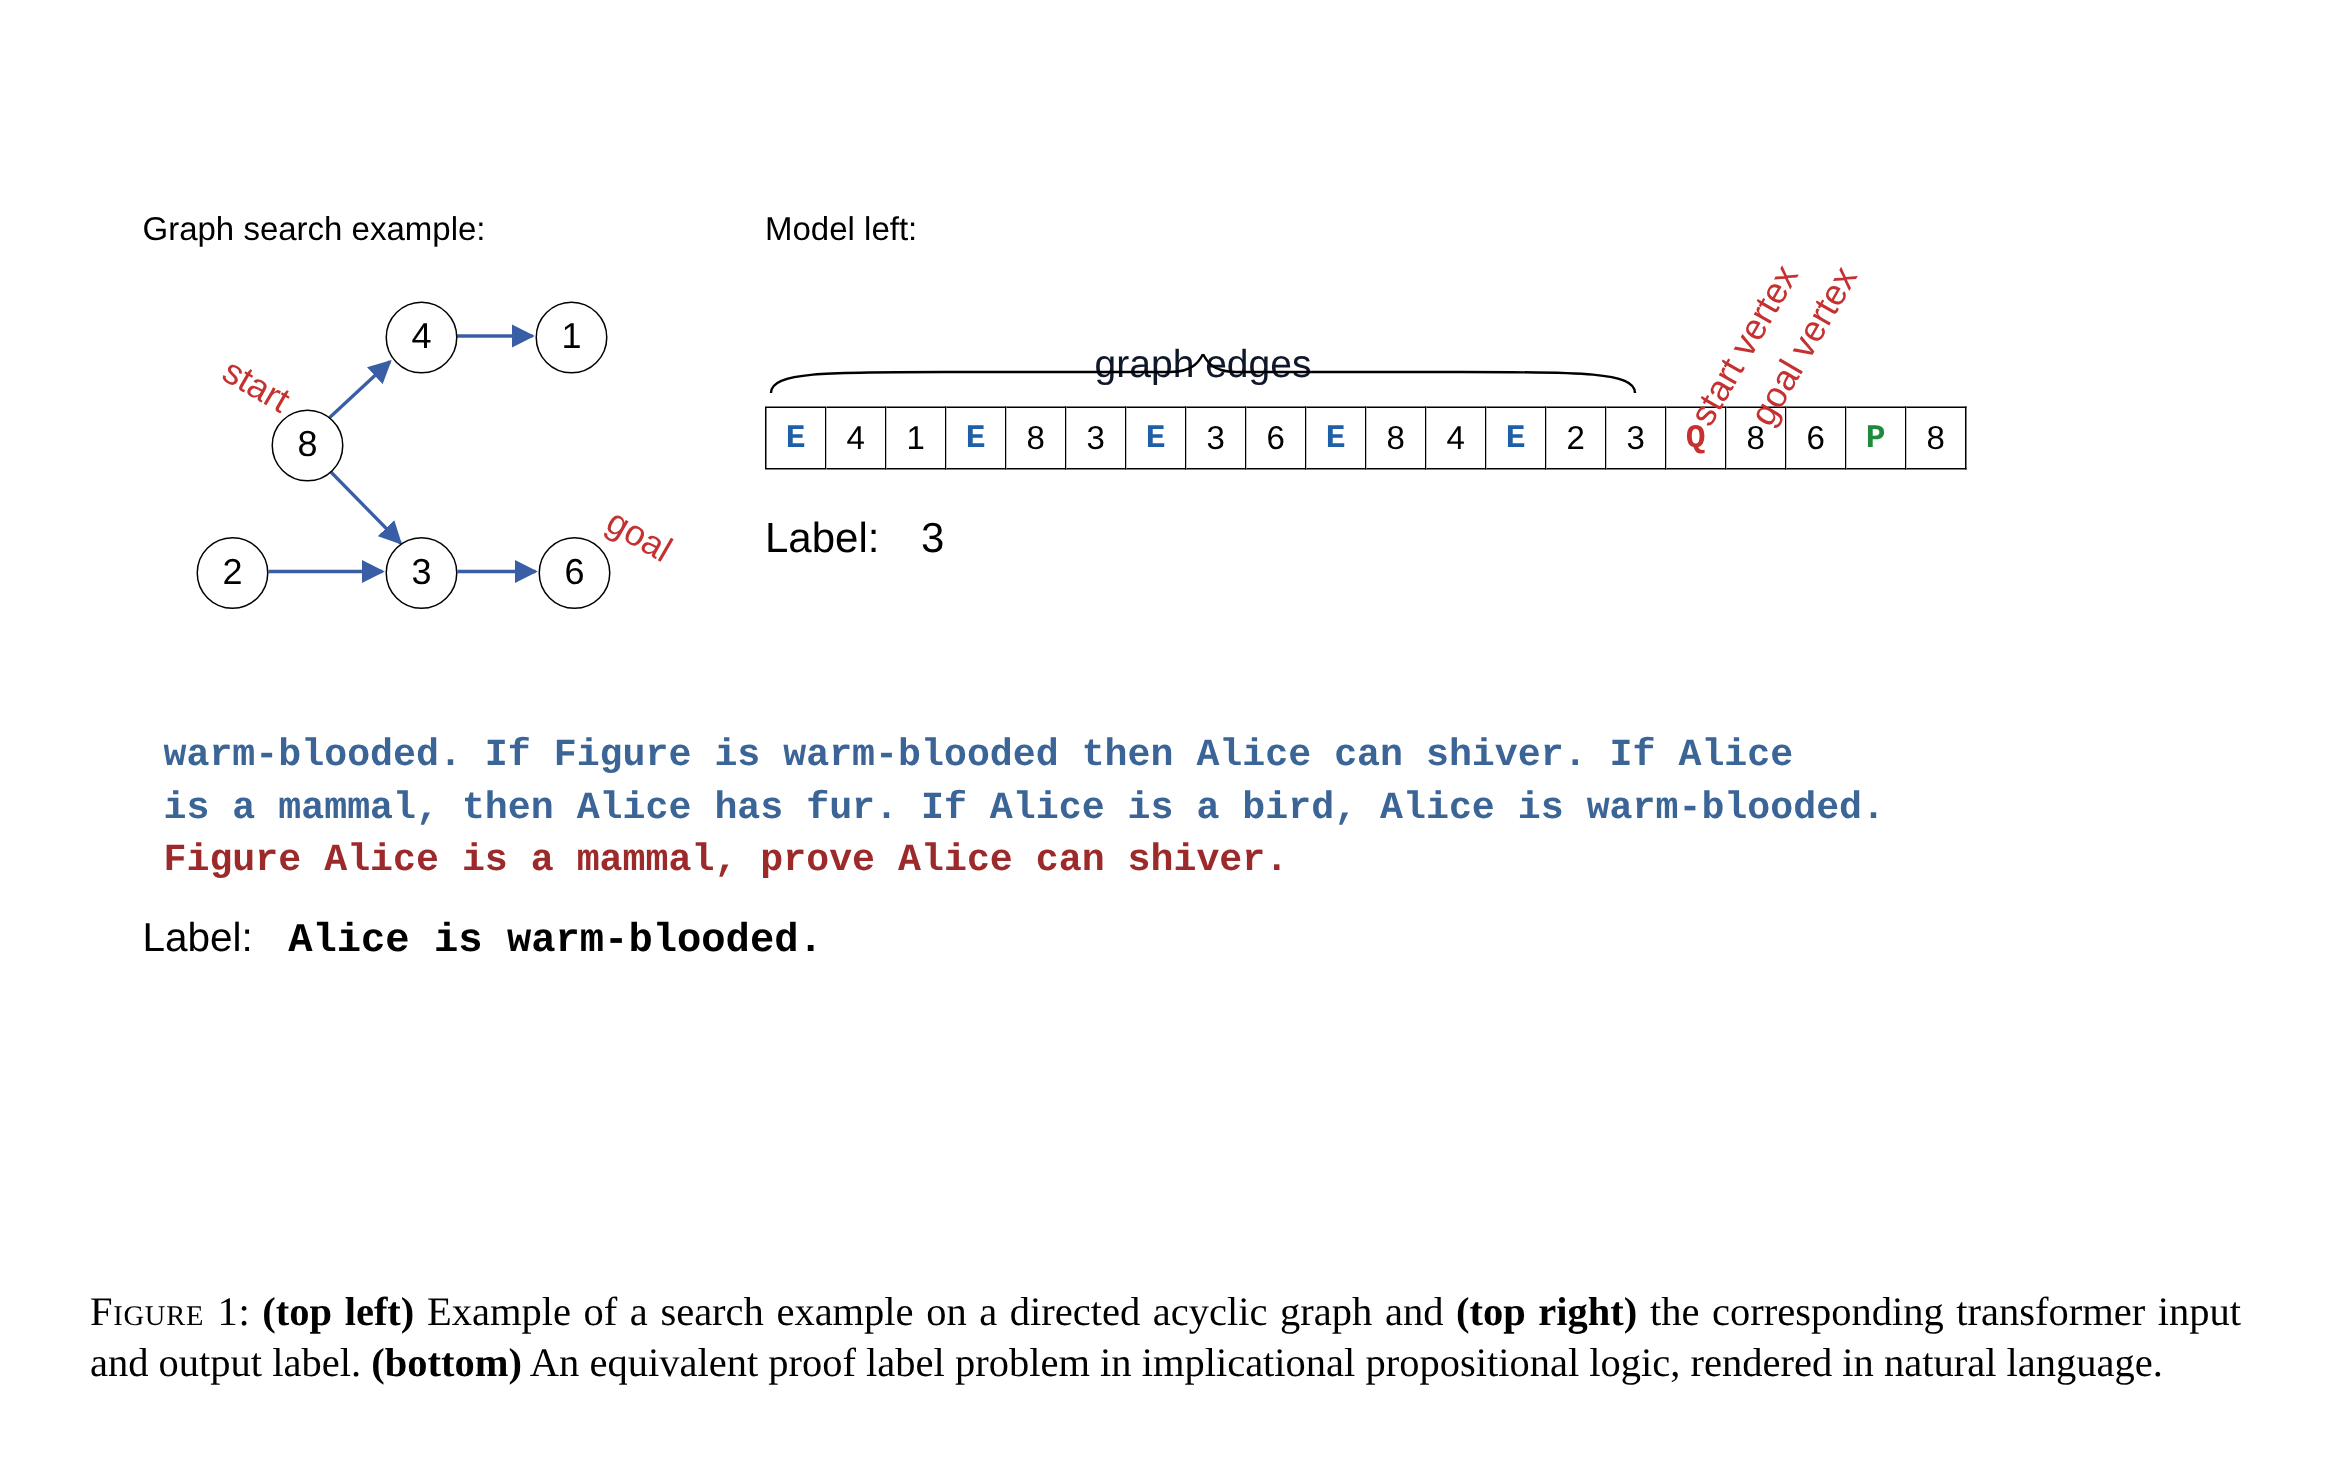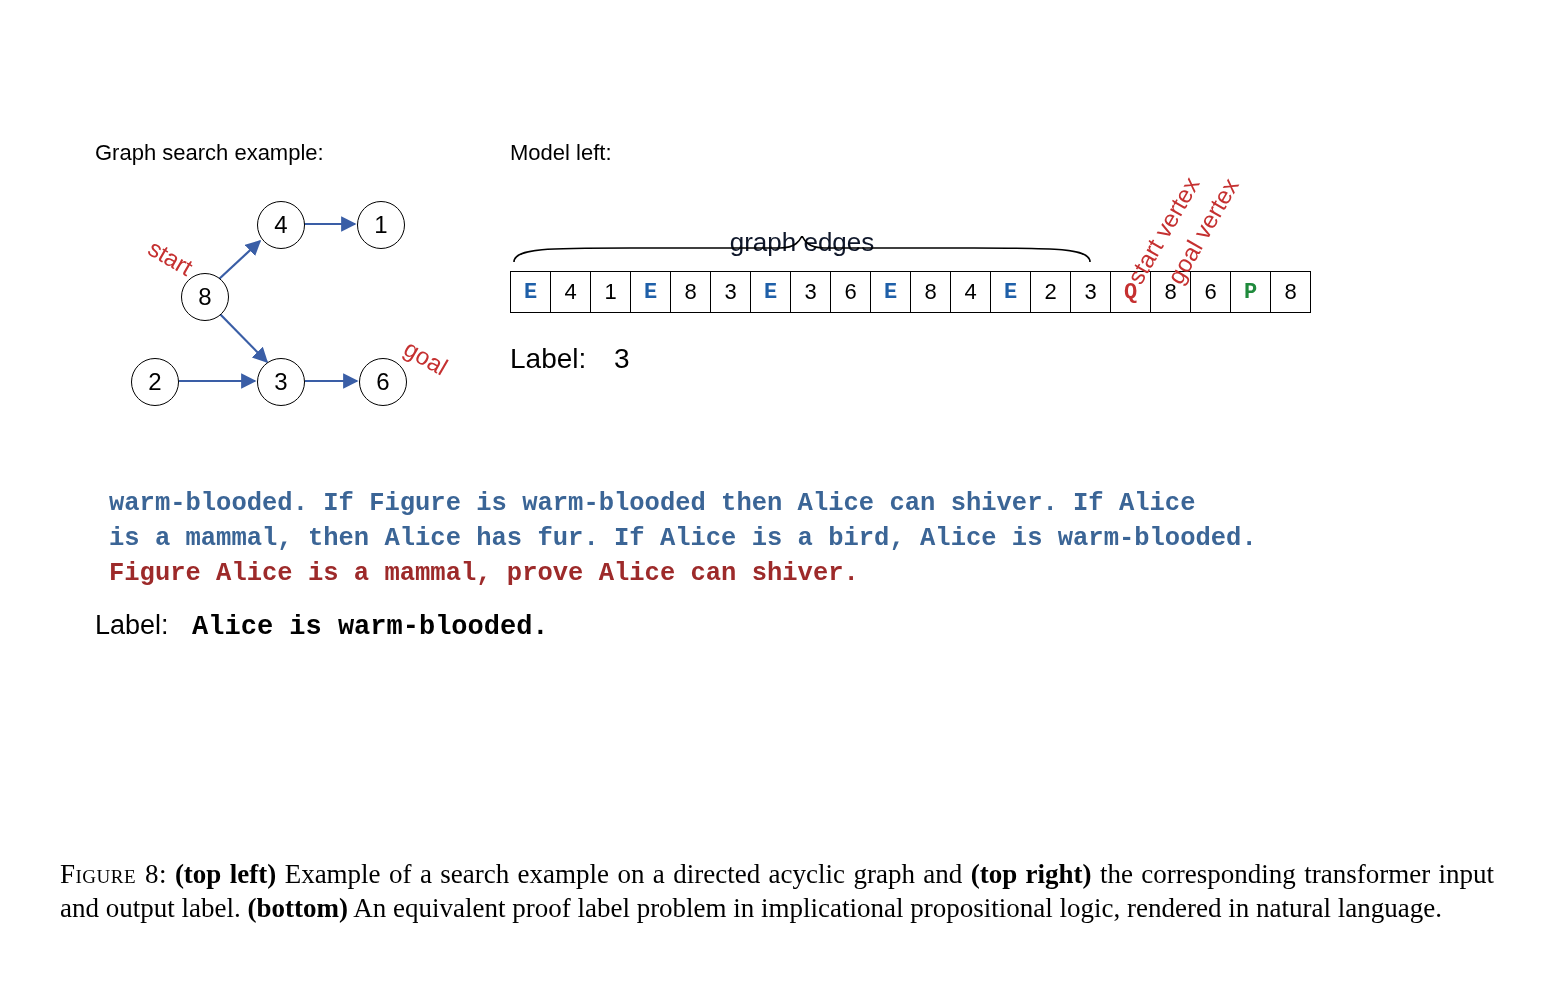--- a/index.html
+++ b/index.html
@@ -248,21 +248,21 @@
       <div class="proof-blue">is a mammal, then Alice has fur. If Alice is a bird, Alice is warm-blooded.</div>
       <div class="proof-red">Figure Alice is a mammal, prove Alice can shiver.</div>
     </div>
     <div class="proof-label">
       <span>Label:</span>
       <span class="ans">Alice is warm-blooded.</span>
     </div>
   </div>
 
   <div class="caption">
-    <span class="fignum">Figure 8</span><span>: </span>
+    <span class="fignum">Figure 1</span><span>: </span>
     <b>(top left)</b>
     <span> Example of a search example on a directed acyclic graph and </span>
     <b>(top right)</b>
     <span> the corresponding transformer input and output label. </span>
     <b>(bottom)</b>
     <span> An equivalent proof label problem in implicational propositional logic, rendered in natural language.</span>
   </div>
 
 </div>
 

